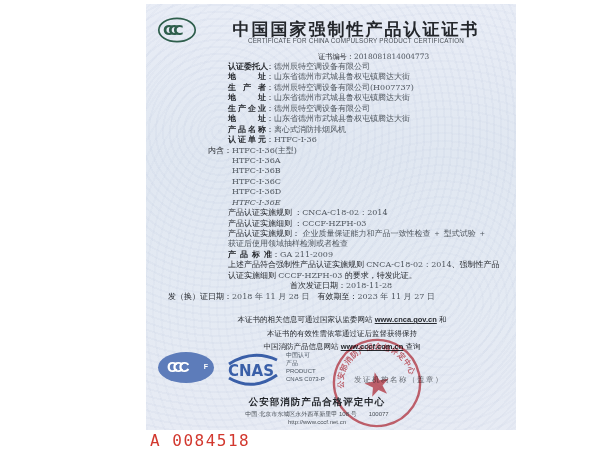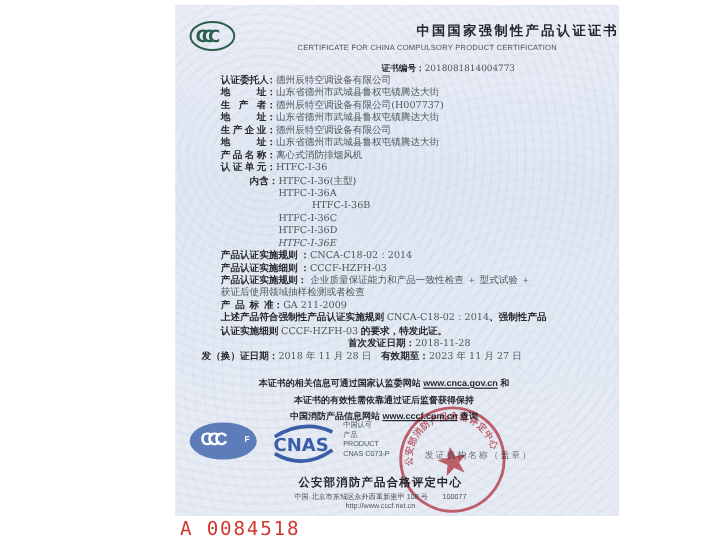--- a/index.html
+++ b/index.html
@@ -15,33 +15,33 @@
     overflow:hidden;
   }
   .paper::before{
     content:"";position:absolute;inset:0;pointer-events:none;
     background-image:
       repeating-radial-gradient(circle at 20% 30%, rgba(150,165,200,.07) 0 2px, transparent 2px 7px),
       repeating-radial-gradient(circle at 80% 70%, rgba(150,165,200,.05) 0 2px, transparent 2px 8px);
   }
   .ccc-mark{position:absolute;left:10px;top:12px;width:42px;height:28px;}
   .title{
-    position:absolute;left:50px;right:0;top:14px;text-align:right;
-    font-size:11px;font-weight:bold;color:#23262b;letter-spacing:2px;white-space:nowrap;
+    position:absolute;left:50px;right:0;top:14px;text-align:center;
+    font-size:17px;font-weight:bold;color:#23262b;letter-spacing:2px;white-space:nowrap;
   }
   .subtitle{
     position:absolute;left:50px;right:0;top:33px;text-align:center;
     font-size:6.3px;color:#4a5057;letter-spacing:.2px;white-space:nowrap;
   }
   .certno{position:absolute;left:172px;top:48px;white-space:nowrap;font-size:7.2px;}
   .certno .b{font-size:7.2px;}
   .certno .m{font-size:7.4px;}
   .cert-body{position:absolute;left:38px;right:4px;top:58px;}
-  .row{white-space:nowrap;height:10.45px;line-height:10.45px;font-size:8px;}
-  .b{font-weight:bold;color:#26292e;}
+  .row{white-space:nowrap;height:10.45px;line-height:10.45px;font-size:8px;margin-left:44px;}
+  .b{font-weight:normal;color:#26292e;}
   .m{color:#4f565e;font-family:"DejaVu Serif","Liberation Serif",serif;}
   .bu{font-weight:bold;color:#26292e;text-decoration:underline;}
   .lbl{
     display:inline-block;width:38px;text-align:justify;text-align-last:justify;
     font-weight:bold;color:#26292e;vertical-align:bottom;
   }
   .lbl.w{width:44px;}
   .notes{position:absolute;left:0;right:22px;top:309px;text-align:center;}
   .notes .row{height:13.5px;line-height:13.5px;font-size:7.5px;}
   .cccf-logo{
@@ -102,21 +102,21 @@
       <div class="row"><span class="lbl">认证委托人</span><span class="b">：</span><span class="m">德州辰特空调设备有限公司</span></div>
       <div class="row"><span class="lbl">地址</span><span class="b">：</span><span class="m">山东省德州市武城县鲁权屯镇腾达大街</span></div>
       <div class="row"><span class="lbl">生产者</span><span class="b">：</span><span class="m">德州辰特空调设备有限公司(H007737)</span></div>
       <div class="row"><span class="lbl">地址</span><span class="b">：</span><span class="m">山东省德州市武城县鲁权屯镇腾达大街</span></div>
       <div class="row"><span class="lbl">生产企业</span><span class="b">：</span><span class="m">德州辰特空调设备有限公司</span></div>
       <div class="row"><span class="lbl">地址</span><span class="b">：</span><span class="m">山东省德州市武城县鲁权屯镇腾达大街</span></div>
       <div class="row"><span class="lbl">产品名称</span><span class="b">：</span><span class="m">离心式消防排烟风机</span></div>
       <div class="row"><span class="lbl">认证单元</span><span class="b">：</span><span class="m">HTFC-I-36</span></div>
       <div class="row" style="margin-left: 24px;"><span class="b">内含：</span><span class="m">HTFC-I-36(主型)</span></div>
       <div class="row" style="margin-left: 48px;"><span class="m">HTFC-I-36A</span></div>
-      <div class="row" style="margin-left: 76px;"><span class="m">HTFC-I-36B</span></div>
+      <div class="row" style="margin-left: 48px;"><span class="m">HTFC-I-36B</span></div>
       <div class="row" style="margin-left: 48px;"><span class="m">HTFC-I-36C</span></div>
       <div class="row" style="margin-left: 48px;"><span class="m">HTFC-I-36D</span></div>
       <div class="row" style="margin-left: 48px; font-style: italic;"><span class="m">HTFC-I-36E</span></div>
       <div class="row"><span class="b">产品认证实施规则 ：</span><span class="m">CNCA-C18-02：2014</span></div>
       <div class="row"><span class="b">产品认证实施细则 ：</span><span class="m">CCCF-HZFH-03</span></div>
       <div class="row"><span class="b">产品认证实施规则：</span><span class="m"> 企业质量保证能力和产品一致性检查 ＋ 型式试验 ＋</span></div>
       <div class="row"><span class="m">获证后使用领域抽样检测或者检查</span></div>
       <div class="row"><span class="lbl w">产品标准</span><span class="b">：</span><span class="m">GA 211-2009</span></div>
       <div class="row"><span class="b">上述产品符合强制性产品认证实施规则 </span><span class="m">CNCA-C18-02：2014</span><span class="b">、强制性产品</span></div>
       <div class="row"><span class="b">认证实施细则 </span><span class="m">CCCF-HZFH-03</span><span class="b"> 的要求，特发此证。</span></div>

